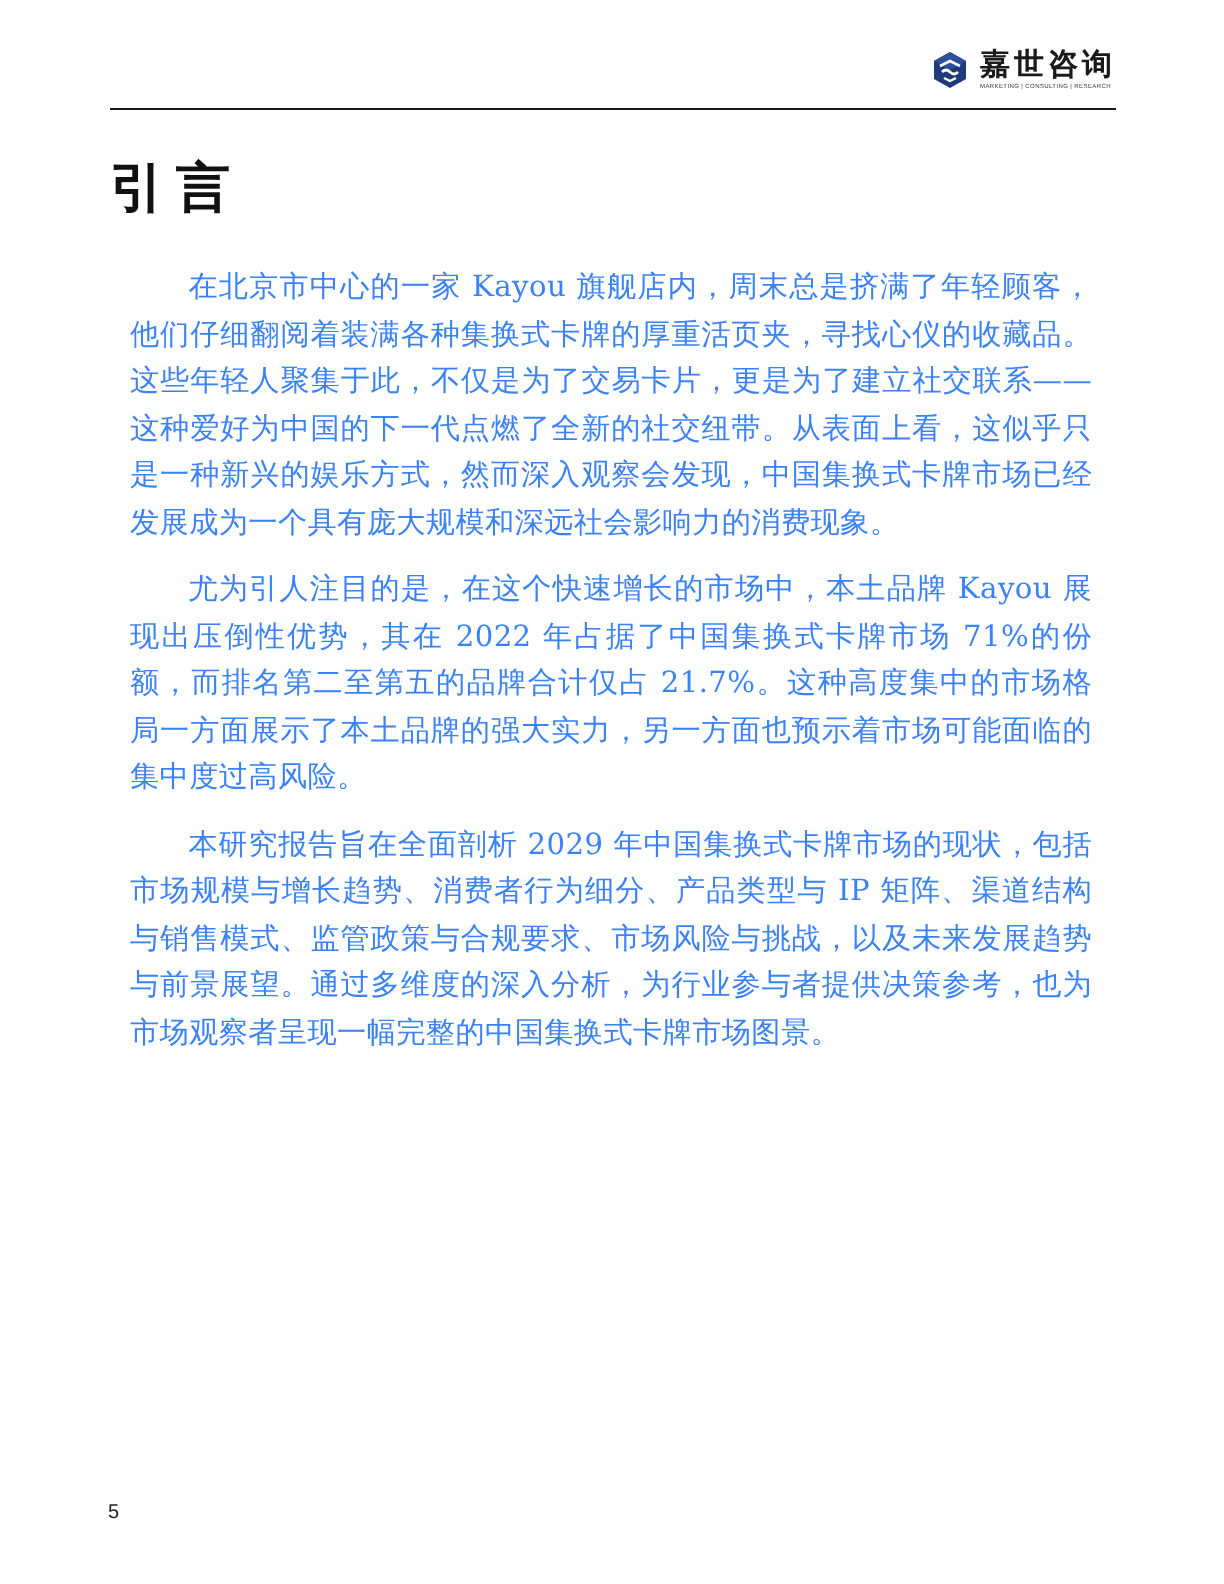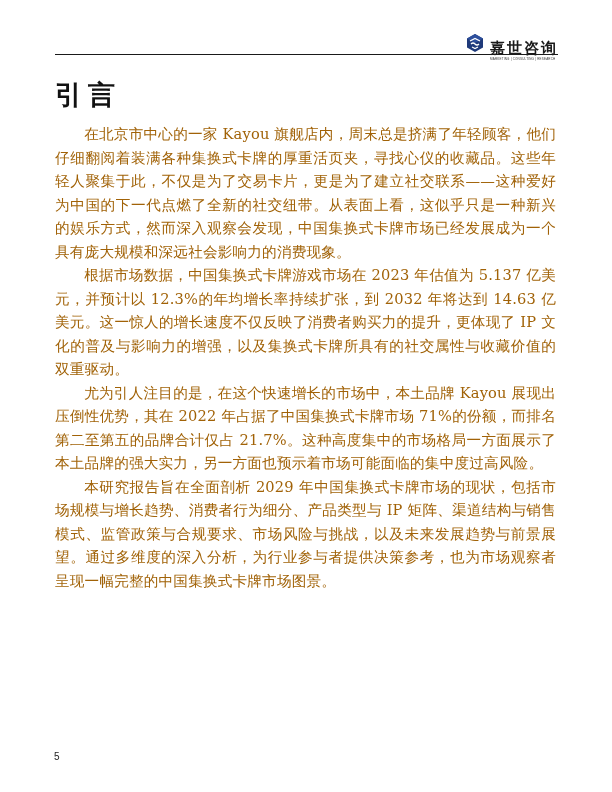--- a/index.html
+++ b/index.html
@@ -42,27 +42,26 @@
     width: 20px;
     height: 20px;
     display: block;
   }
   .logo-text-wrap {
     display: flex;
     flex-direction: column;
     align-items: flex-start;
   }
   .logo-name {
-    font-family: Liberation Serif, serif;
+    font-family: Liberation Sans, sans-serif;
     font-weight: bold;
     font-size: 15px;
     letter-spacing: 2px;
     color: #1a1a1a;
     line-height: 17px;
-    margin-top: 16px;
   }
   .logo-sub {
     font-family: "Liberation Sans", sans-serif;
     font-size: 3px;
     letter-spacing: 0.2px;
     color: #333333;
     line-height: 5px;
     white-space: nowrap;
   }
   .section-title {
@@ -78,26 +77,26 @@
     line-height: 34px;
     text-align: center;
   }
   .body-text {
     position: absolute;
     left: 55px;
     top: 122px;
     width: 501px;
   }
   .para {
-    margin: 0;
+    margin: 10px;
     font-size: 14.6px;
     line-height: 23.5px;
     text-align: justify;
     text-indent: 2em;
-    color: #a16207;
+    color: #3b82f6;
     letter-spacing: 0.2px;
   }
   .page-number {
     position: absolute;
     left: 54px;
     top: 751px;
     font-family: "Liberation Sans", sans-serif;
     font-size: 10px;
     color: #222222;
   }
@@ -119,18 +118,17 @@
       <span class="logo-sub">MARKETING  |  CONSULTING  |  RESEARCH</span>
     </div>
   </div>
 </header>
 <div class="header-rule"></div>
 
 <h1 class="section-title">引言</h1>
 
 <main class="body-text">
   <p class="para">在北京市中心的一家 Kayou 旗舰店内，周末总是挤满了年轻顾客，他们仔细翻阅着装满各种集换式卡牌的厚重活页夹，寻找心仪的收藏品。这些年轻人聚集于此，不仅是为了交易卡片，更是为了建立社交联系——这种爱好为中国的下一代点燃了全新的社交纽带。从表面上看，这似乎只是一种新兴的娱乐方式，然而深入观察会发现，中国集换式卡牌市场已经发展成为一个具有庞大规模和深远社会影响力的消费现象。</p>
-  <p class="para">根据市场数据，中国集换式卡牌游戏市场在 2023 年估值为 5.137 亿美元，并预计以 12.3%的年均增长率持续扩张，到 2032 年将达到 14.63 亿美元。这一惊人的增长速度不仅反映了消费者购买力的提升，更体现了 IP 文化的普及与影响力的增强，以及集换式卡牌所具有的社交属性与收藏价值的双重驱动。</p>
   <p class="para">尤为引人注目的是，在这个快速增长的市场中，本土品牌 Kayou 展现出压倒性优势，其在 2022 年占据了中国集换式卡牌市场 71%的份额，而排名第二至第五的品牌合计仅占 21.7%。这种高度集中的市场格局一方面展示了本土品牌的强大实力，另一方面也预示着市场可能面临的集中度过高风险。</p>
   <p class="para">本研究报告旨在全面剖析 2029 年中国集换式卡牌市场的现状，包括市场规模与增长趋势、消费者行为细分、产品类型与 IP 矩阵、渠道结构与销售模式、监管政策与合规要求、市场风险与挑战，以及未来发展趋势与前景展望。通过多维度的深入分析，为行业参与者提供决策参考，也为市场观察者呈现一幅完整的中国集换式卡牌市场图景。</p>
 </main>
 
 <div class="page-number">5</div>
 
 </body></html>

